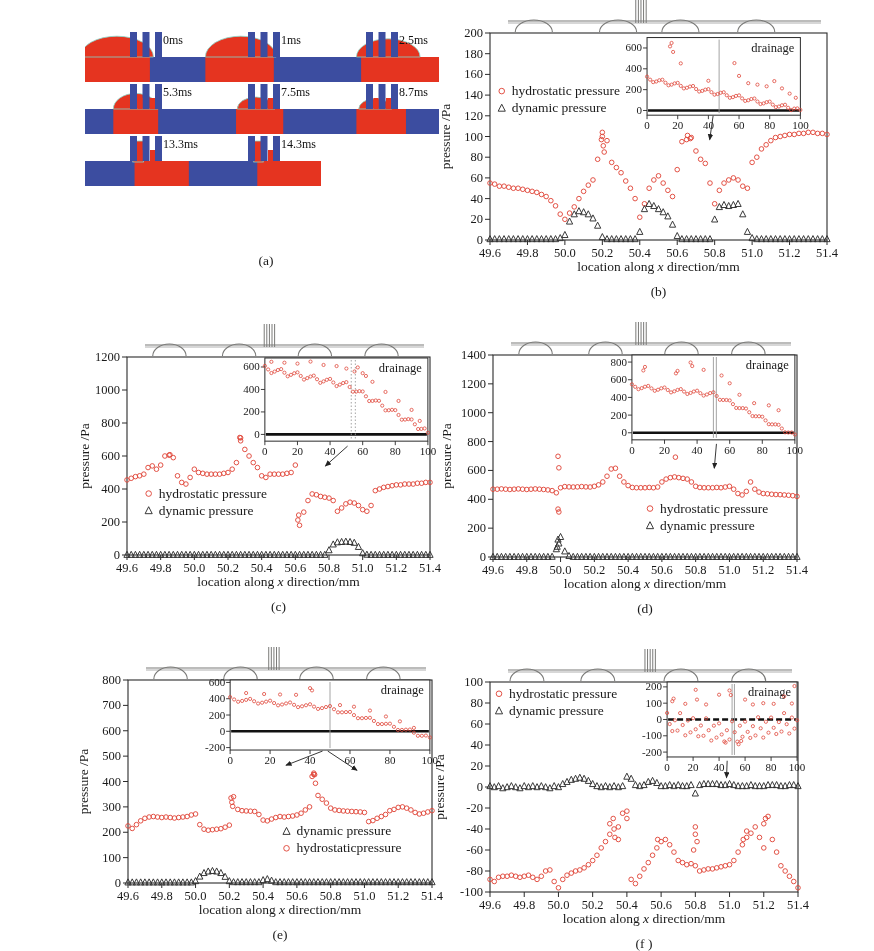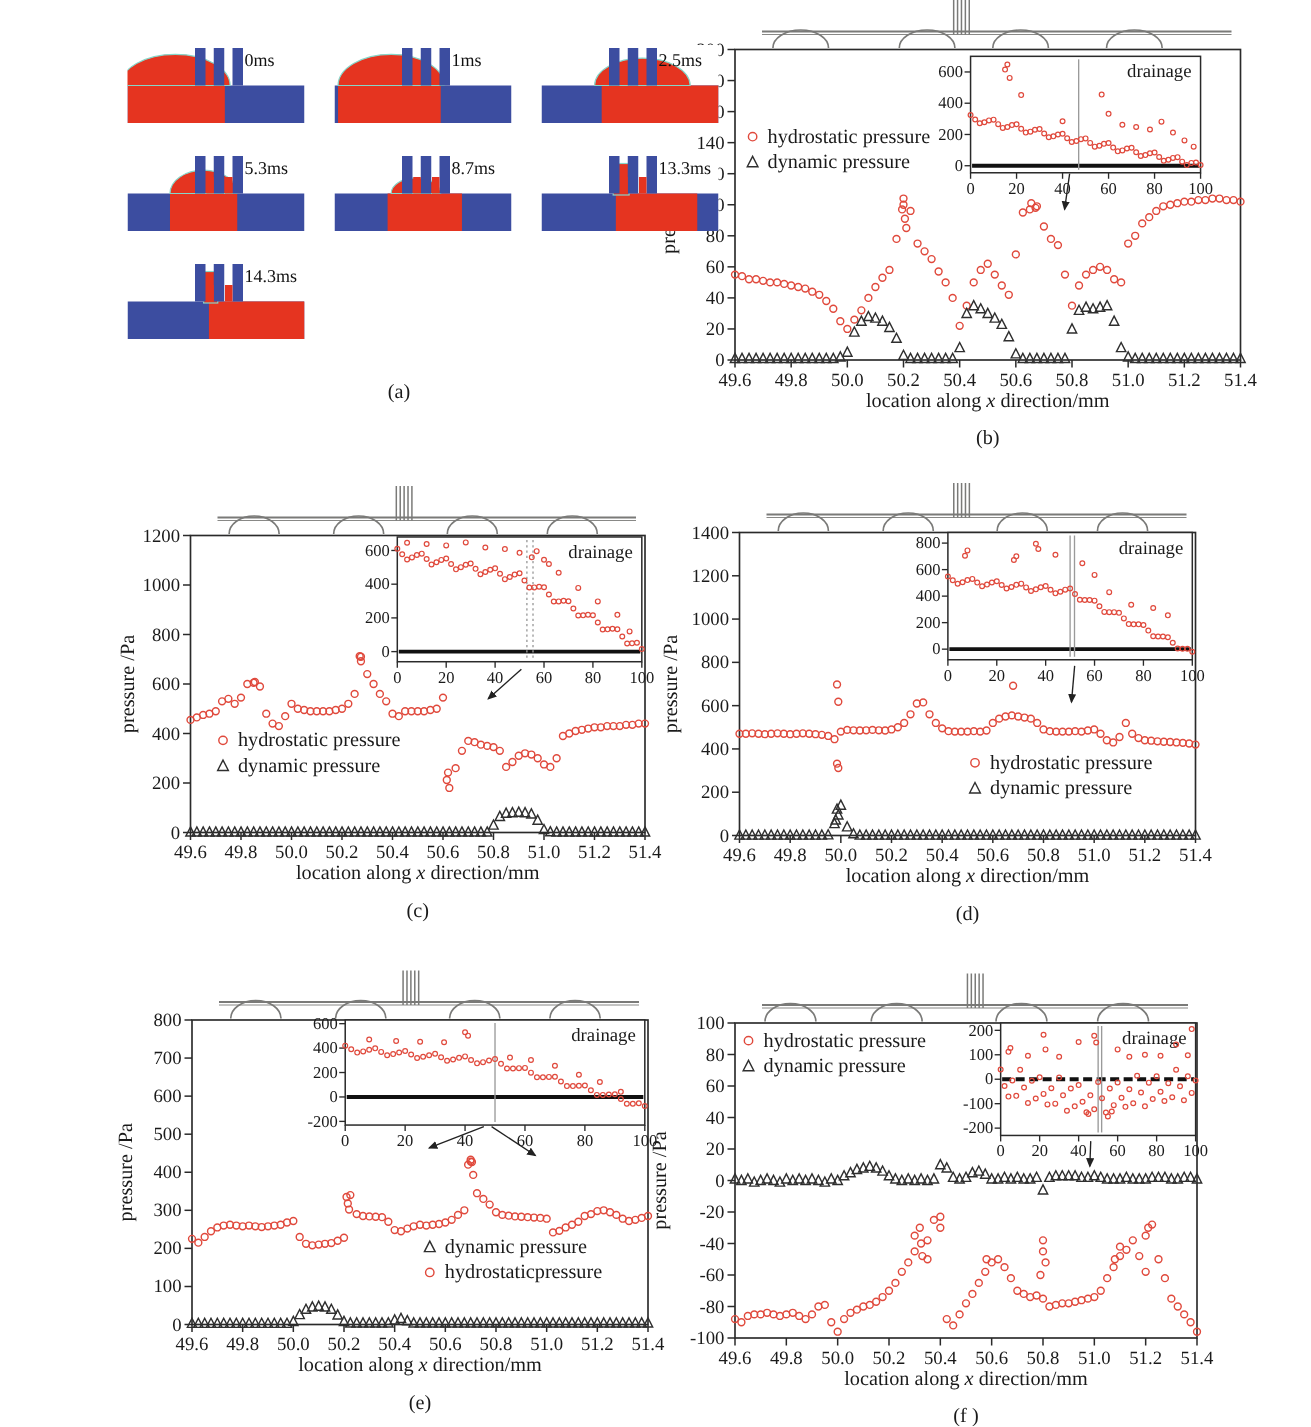--- a/index.html
+++ b/index.html
@@ -1,21 +1,21 @@
 <!DOCTYPE html>
 <html><head>
 <meta charset="utf-8">
 <style>
   html,body{margin:0;padding:0;background:#ffffff;}
   .canvas{position:relative;width:874px;height:951px;background:#ffffff;overflow:hidden;
           font-family:"Liberation Serif","DejaVu Serif",serif;}
   #fig{position:absolute;left:0;top:0;}
   #panel-a{position:absolute;left:85px;top:30px;width:362px;height:220px;
            display:grid;grid-template-columns:repeat(3,118px);grid-template-rows:repeat(4,52px);
-           gap:20px;}
+           gap:0;}
   .sim-cell{position:relative;background:#ffffff;}
   .sim-cell svg{display:block;}
   #panel-a-caption{position:absolute;left:85px;top:253px;width:362px;text-align:center;
                    font-size:13.5px;color:#1a1a1a;}
   svg text{font-family:"Liberation Serif","DejaVu Serif",serif;}
 </style>
 </head>
 <body>
 
 <div class="canvas">
@@ -1650,20 +1650,33 @@
           <rect x="57.5" y="2" width="7" height="25" fill="#3c4da0"></rect>
           <rect x="70" y="2" width="7" height="25" fill="#3c4da0"></rect>
           <rect x="52.5" y="16" width="5" height="11" fill="#e53420"></rect>
           <rect x="65" y="16" width="5" height="11" fill="#e53420"></rect>
           <text x="78" y="14" font-size="12" fill="#111">5.3ms</text>
         </svg>
       </div>
       <div class="sim-cell">
         <svg width="118" height="52">
           <rect x="0" y="27" width="118" height="25" fill="#3c4da0"></rect>
+          <rect x="33.040000000000006" y="27" width="47.2" height="25" fill="#e53420"></rect>
+          <path d="M34.22,27 A18.88,11.96 0 0 1 71.98,27 Z" fill="#e53420" stroke="#86d6c9" stroke-width="0.8"></path>
+          <rect x="45" y="2" width="7" height="25" fill="#3c4da0"></rect>
+          <rect x="57.5" y="2" width="7" height="25" fill="#3c4da0"></rect>
+          <rect x="70" y="2" width="7" height="25" fill="#3c4da0"></rect>
+          <rect x="52.5" y="16" width="5" height="11" fill="#e53420"></rect>
+          <rect x="65" y="16" width="5" height="11" fill="#e53420"></rect>
+          <text x="78" y="14" font-size="12" fill="#111">7.5ms</text>
+        </svg>
+      </div>
+      <div class="sim-cell">
+        <svg width="118" height="52">
+          <rect x="0" y="27" width="118" height="25" fill="#3c4da0"></rect>
           <rect x="35.4" y="27" width="49.559999999999995" height="25" fill="#e53420"></rect>
           <path d="M37.76,27 A16.520000000000003,10.4 0 0 1 70.80000000000001,27 Z" fill="#e53420" stroke="#86d6c9" stroke-width="0.8"></path>
           <rect x="45" y="2" width="7" height="25" fill="#3c4da0"></rect>
           <rect x="57.5" y="2" width="7" height="25" fill="#3c4da0"></rect>
           <rect x="70" y="2" width="7" height="25" fill="#3c4da0"></rect>
           <rect x="52.5" y="16" width="5" height="11" fill="#e53420"></rect>
           <rect x="65" y="16" width="5" height="11" fill="#e53420"></rect>
           <text x="78" y="14" font-size="12" fill="#111">8.7ms</text>
         </svg>
       </div>

